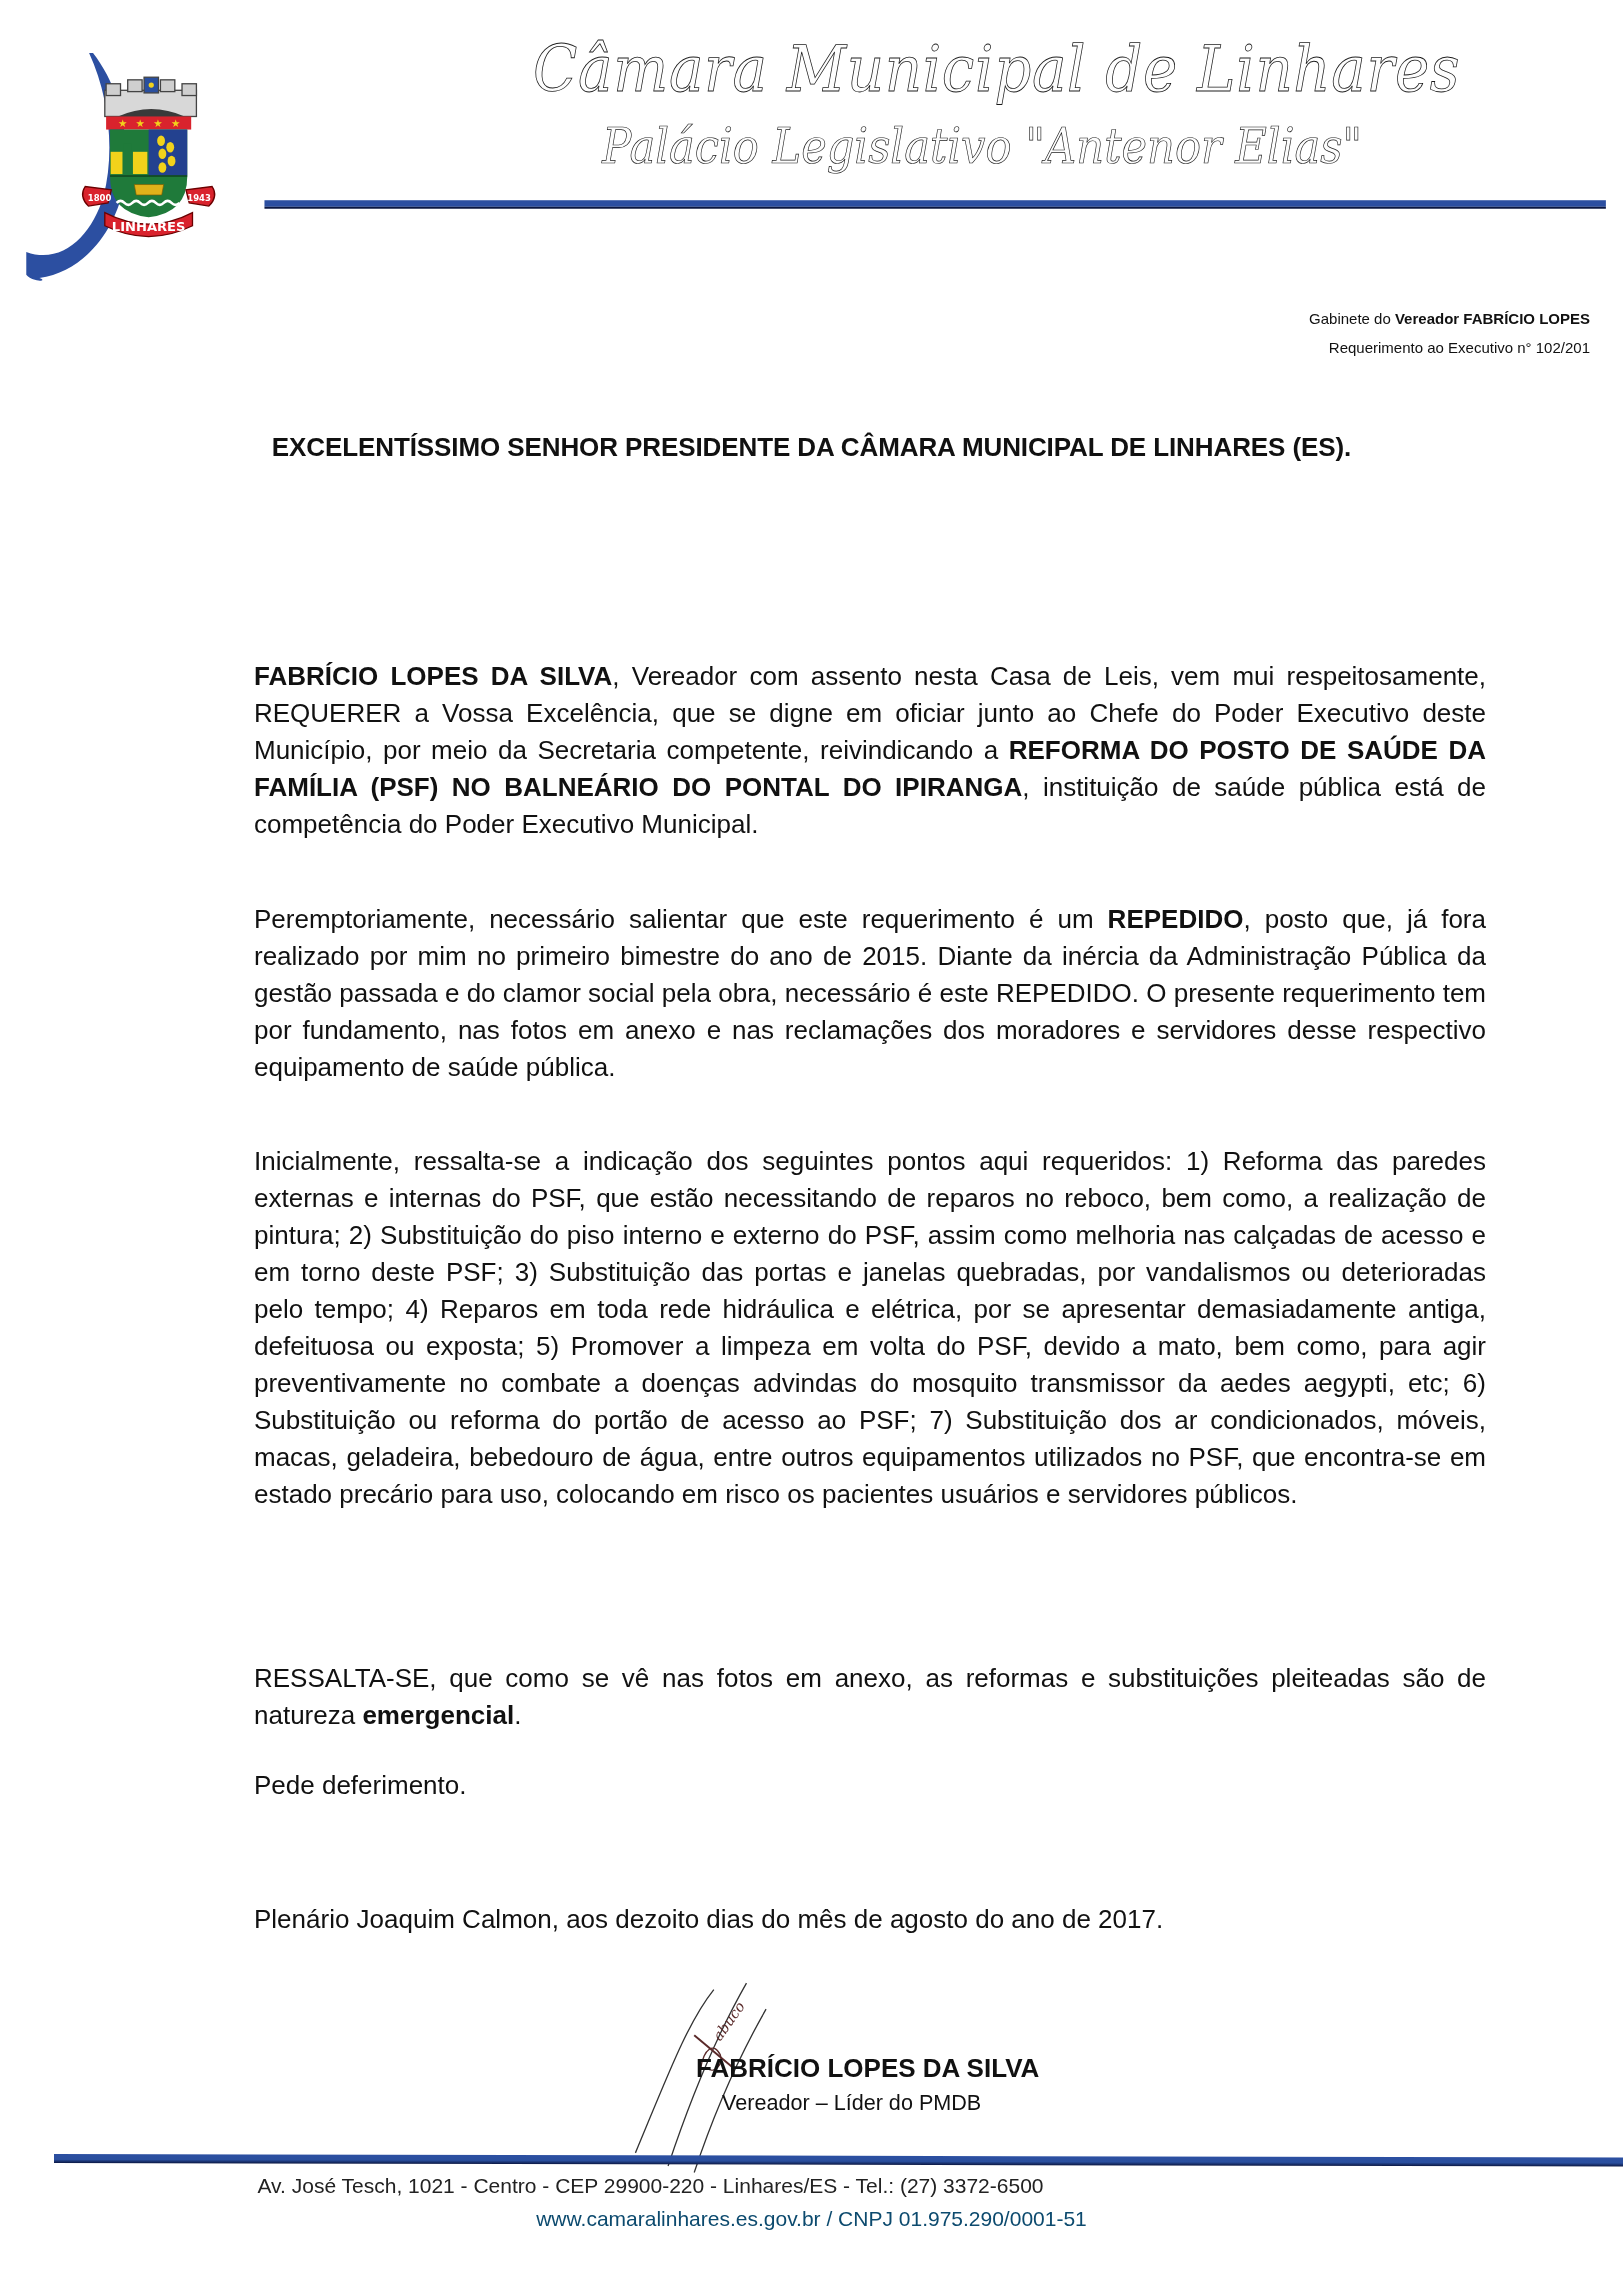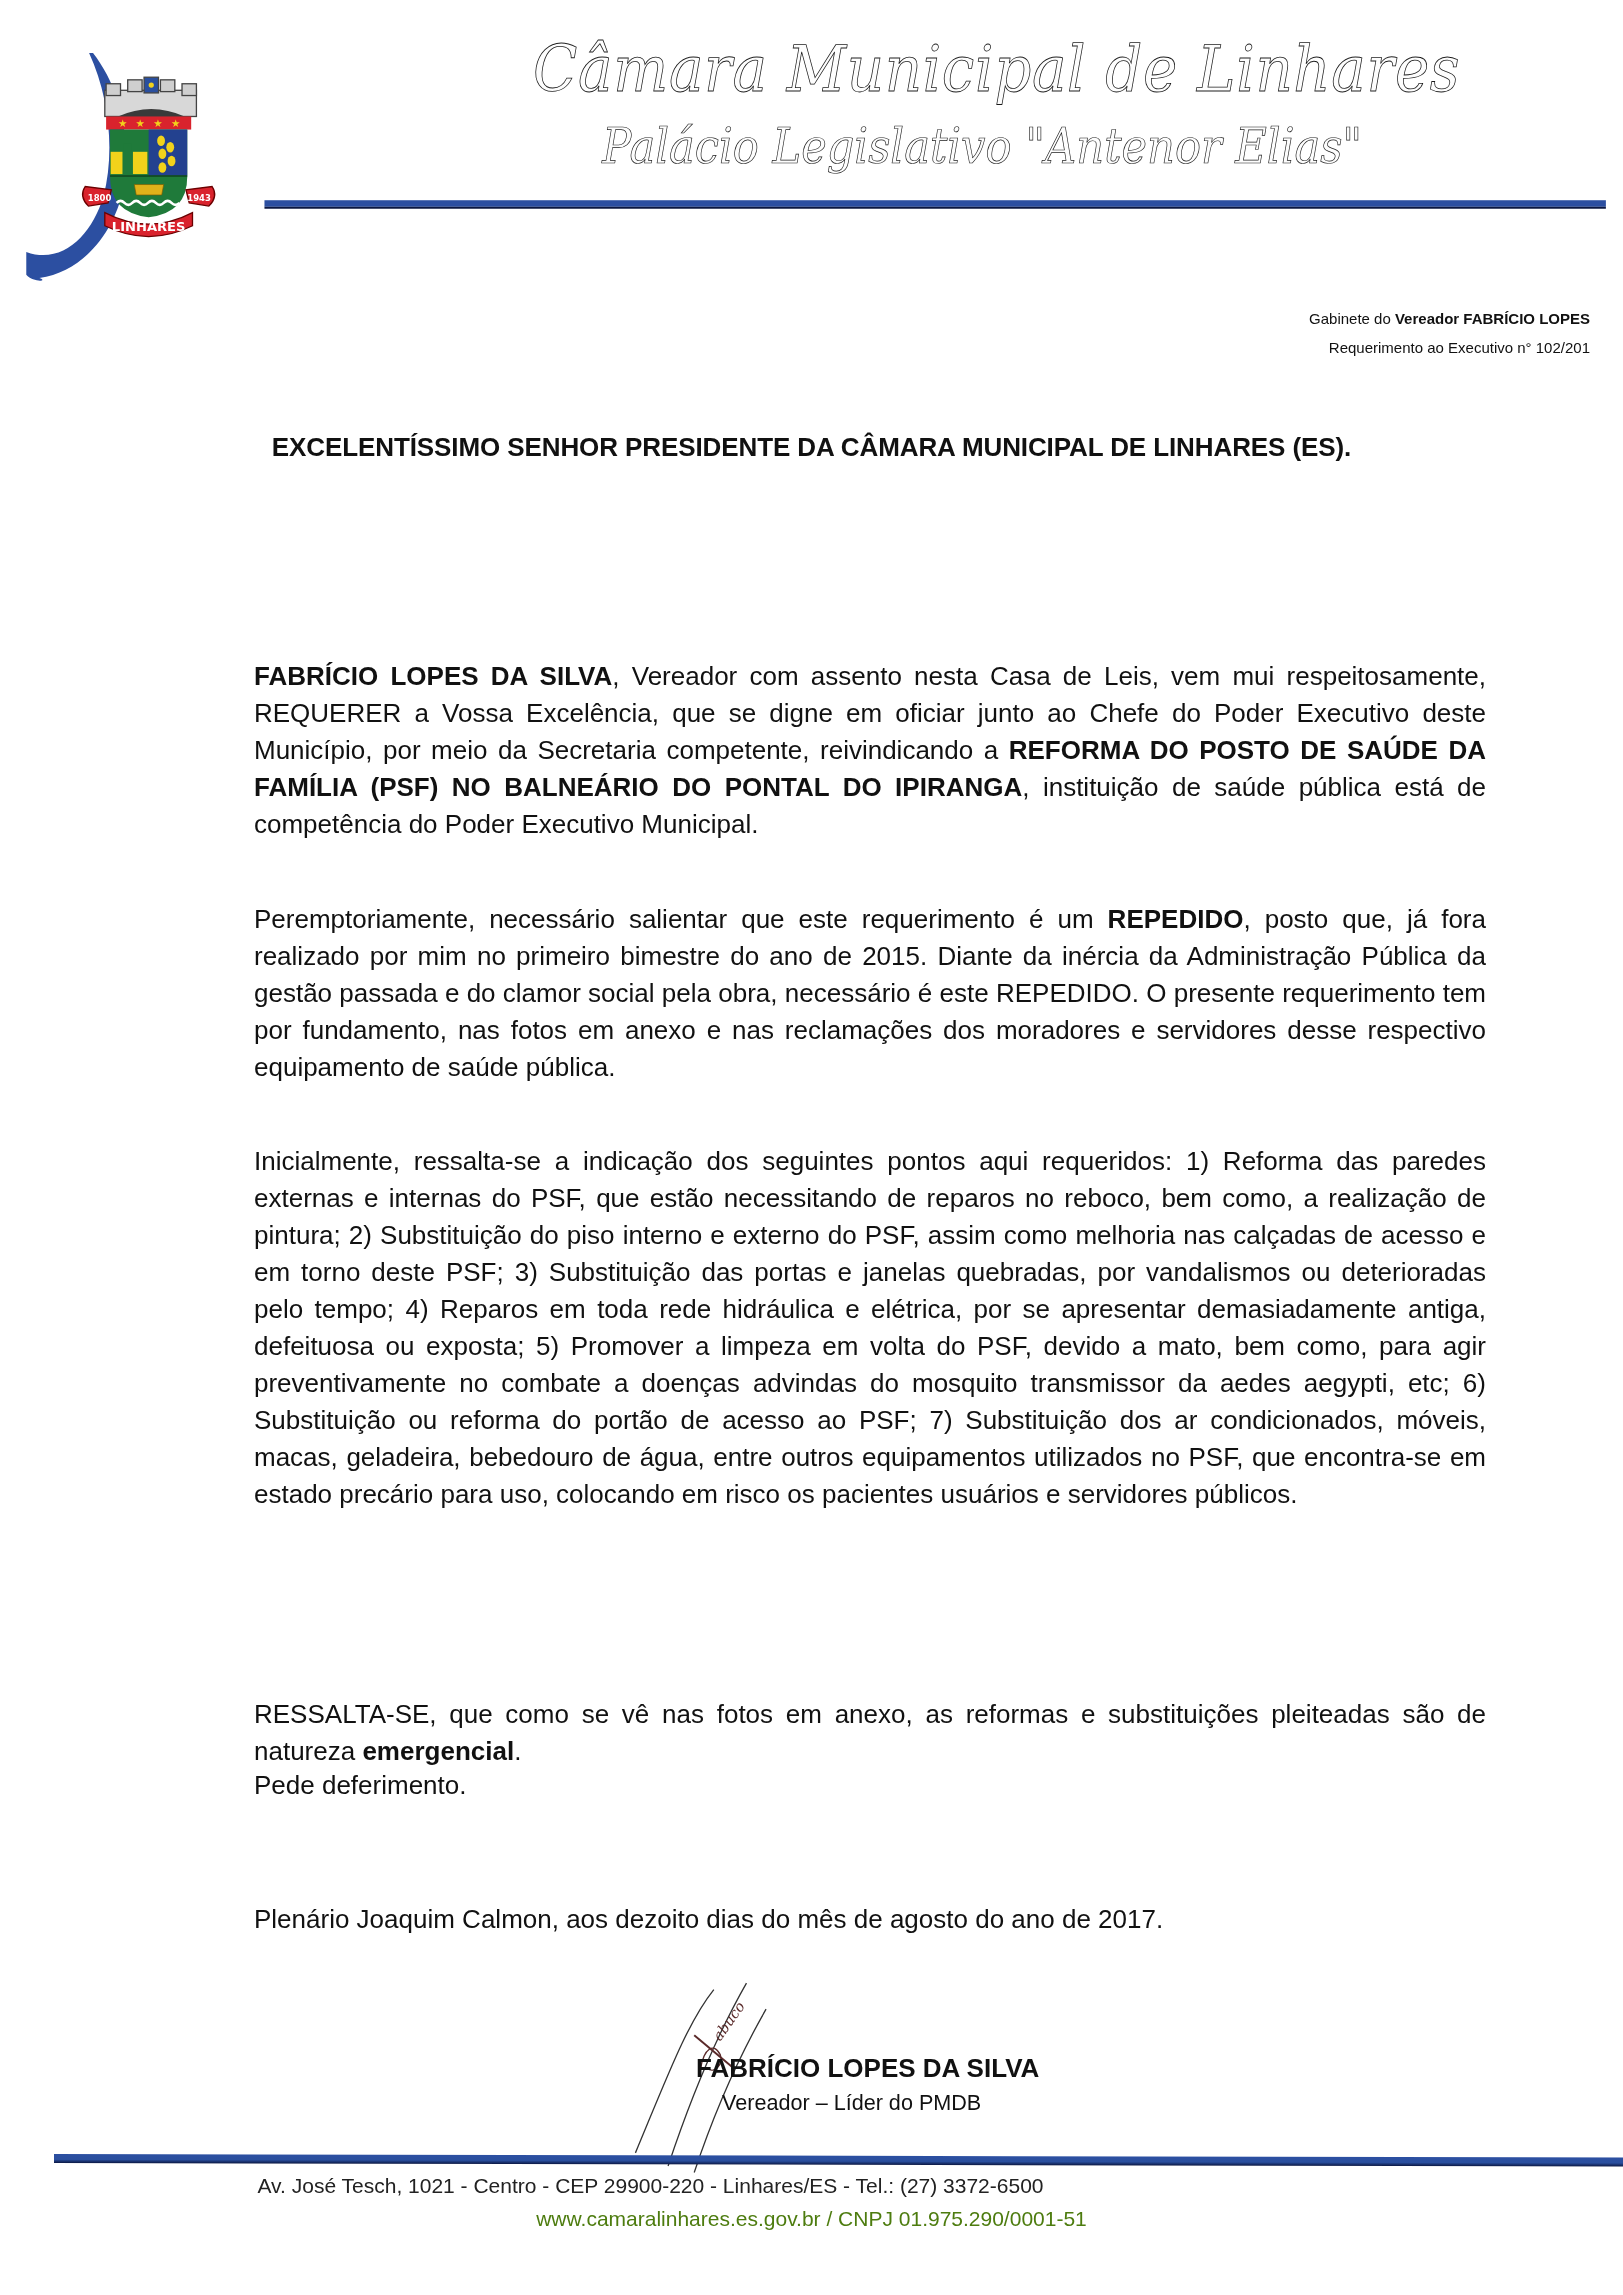--- a/index.html
+++ b/index.html
@@ -13,32 +13,32 @@
   .cabinet { position: absolute; right: 33px; top: 304px; text-align: right; font-size: 15px; line-height: 29px; color: #111; }
   .cabinet b { font-weight: bold; }
 
   .addressee { position: absolute; left: 0; width: 1623px; top: 432px; text-align: center; font-weight: bold; font-size: 26px; letter-spacing: -0.1px; color: #111; }
 
   .body { position: absolute; left: 254px; width: 1232px; font-size: 26px; line-height: 37px; text-align: justify; color: #111; }
   .body b { font-weight: bold; }
   .p1 { top: 658px; }
   .p2 { top: 901px; }
   .p3 { top: 1143px; }
-  .p4 { top: 1696px; }
+  .p4 { top: 1660px; }
   .p5 { top: 1767px; text-align: left; }
   .p6 { top: 1901px; text-align: left; }
 
   .sig-block { position: absolute; left: 655px; top: 2053px; width: 524px; }
   .sig-name { position: absolute; left: 41px; top: 0; font-weight: bold; font-size: 26px; white-space: nowrap; color: #111; }
   .sig-role { position: absolute; left: 67px; top: 37px; font-size: 21.6px; white-space: nowrap; color: #111; }
   .signature-svg { position: absolute; left: 622px; top: 1970px; }
 
   .footer-rule { position: absolute; left: 54px; top: 2154px; width: 1571px; height: 8.5px; background: linear-gradient(180deg, #2c4fa1 0%, #2a4f9e 60%, #0b1742 100%); transform: rotate(0.13deg); transform-origin: left center; }
   .footer-line1 { position: absolute; left: 0; width: 1301px; top: 2174px; text-align: center; font-size: 21px; color: #222; }
-  .footer-line2 { position: absolute; left: 0; width: 1623px; top: 2207px; text-align: center; font-size: 21px; color: #4d7c0f; }
+  .footer-line2 { position: absolute; left: 0; width: 1623px; top: 2207px; text-align: center; font-size: 21px; color: #0c4a6e; }
 </style>
 </head>
 <body>
 
 <svg class="header-svg" width="1623" height="301" viewBox="0 0 2480 460" xmlns="http://www.w3.org/2000/svg">
 
   <path d="M 142 81 C 205 150, 222 250, 190 330 C 160 400, 90 430, 40 400" fill="none" stroke="#2c4fa1" stroke-width="0"></path>
   <path d="M 142 81 C 180 130, 200 200, 190 280 C 178 350, 130 415, 60 425 C 75 430, 50 432, 40 420 L 40 385 C 95 405, 140 360, 158 300 C 175 235, 168 150, 136 81 Z" fill="#2c4fa1"></path>
 
   <rect x="404" y="306" width="2050" height="10" fill="#2c4fa1"></rect>

